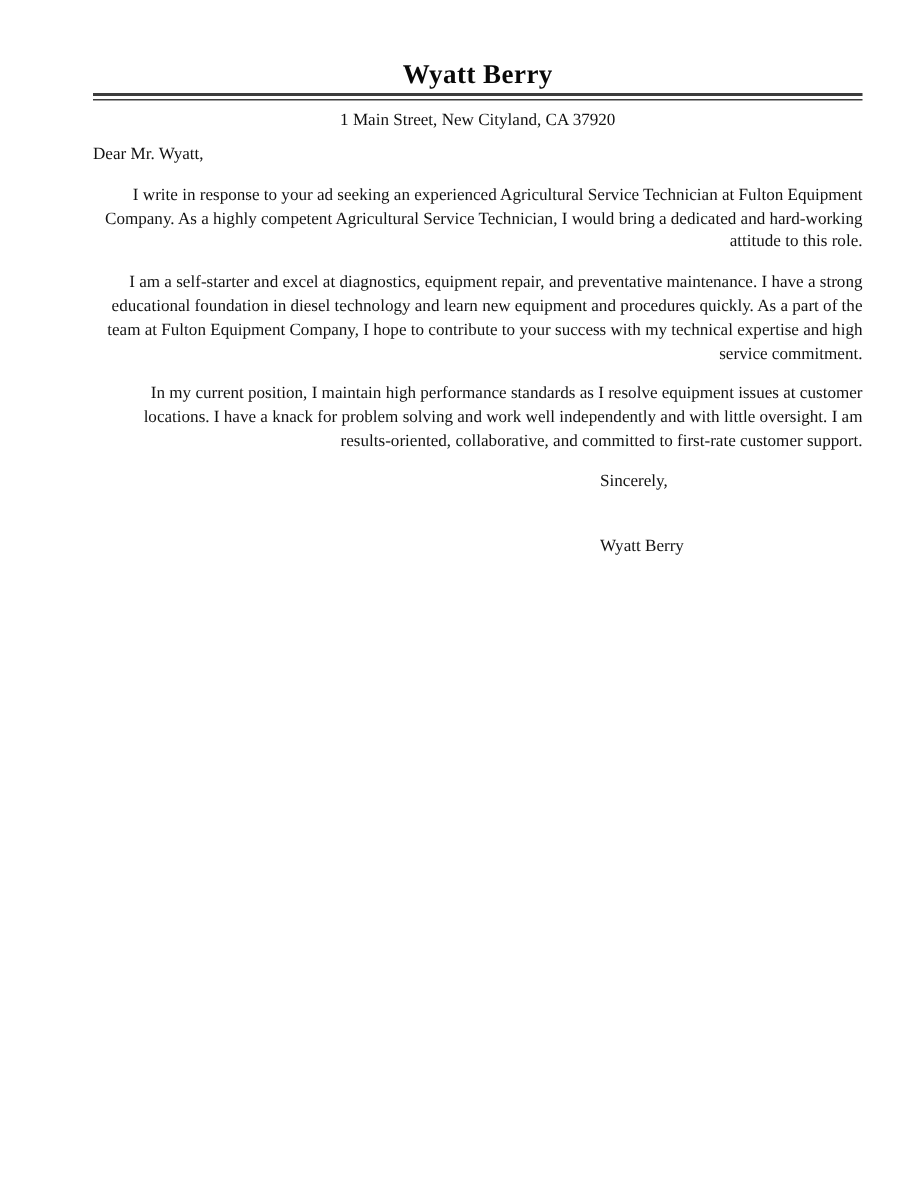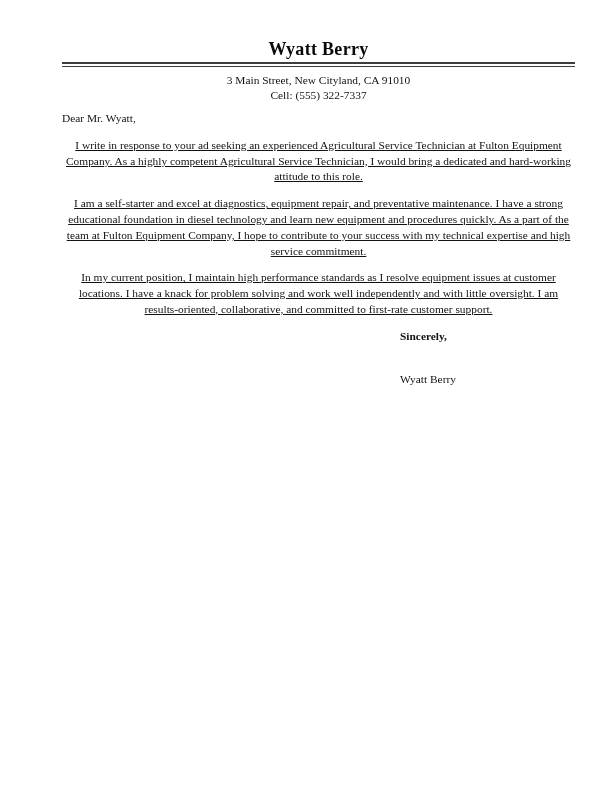--- a/index.html
+++ b/index.html
@@ -44,47 +44,44 @@
   }
   .salutation {
     margin: 8px 0 11px 0;
     font-size: 11.4px;
     line-height: 15.8px;
   }
   .body-paragraph {
     margin: 0 0 11px 0;
     font-size: 11.4px;
     line-height: 15.8px;
-    text-align: center;
-    text-decoration: underline;
+    text-align: right;
   }
   .closing {
     margin: 0 0 0 338px;
     font-size: 11.4px;
     line-height: 15.8px;
-    font-weight: bold;
   }
   .signature {
     margin: 27px 0 0 338px;
     font-size: 11.4px;
     line-height: 15.8px;
   }
 </style>
 </head>
 <body>
 
 <div class="page">
 
   <h1 class="applicant-name">Wyatt Berry</h1>
 
   <div class="header-rule"></div>
 
   <div class="contact-block">
-    <div>3 Main Street, New Cityland, CA 91010</div>
-    <div>Cell: (555) 322-7337</div>
+    <div>1 Main Street, New Cityland, CA 37920</div>
   </div>
 
   <div class="salutation">Dear Mr. Wyatt,</div>
 
   <p class="body-paragraph">I write in response to your ad seeking an experienced Agricultural Service Technician at Fulton Equipment Company. As a highly competent Agricultural Service Technician, I would bring a dedicated and hard-working attitude to this role.</p>
 
   <p class="body-paragraph">I am a self-starter and excel at diagnostics, equipment repair, and preventative maintenance. I have a strong educational foundation in diesel technology and learn new equipment and procedures quickly. As a part of the team at Fulton Equipment Company, I hope to contribute to your success with my technical expertise and high service commitment.</p>
 
   <p class="body-paragraph">In my current position, I maintain high performance standards as I resolve equipment issues at customer locations. I have a knack for problem solving and work well independently and with little oversight. I am results-oriented, collaborative, and committed to first-rate customer support.</p>
 

